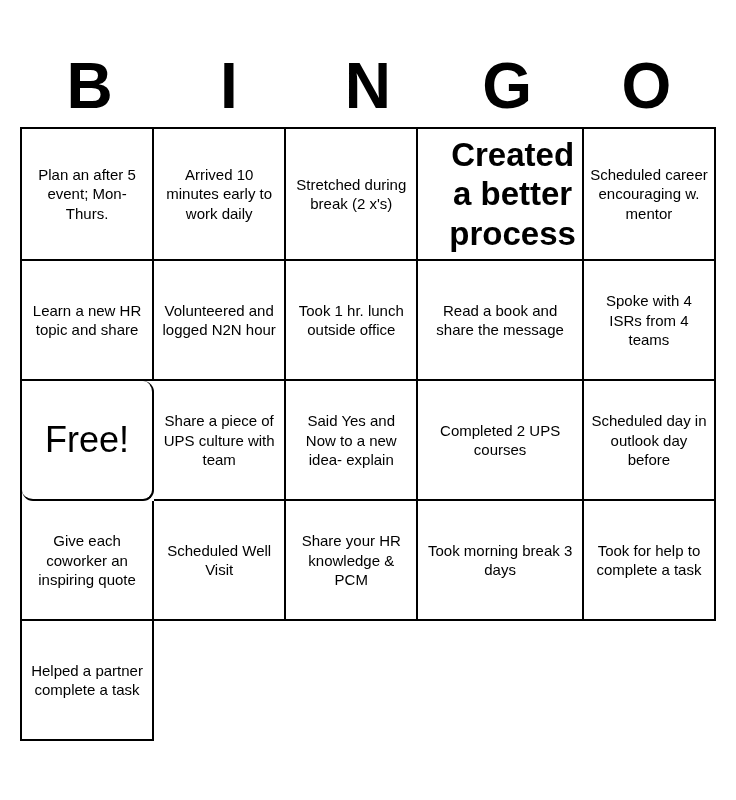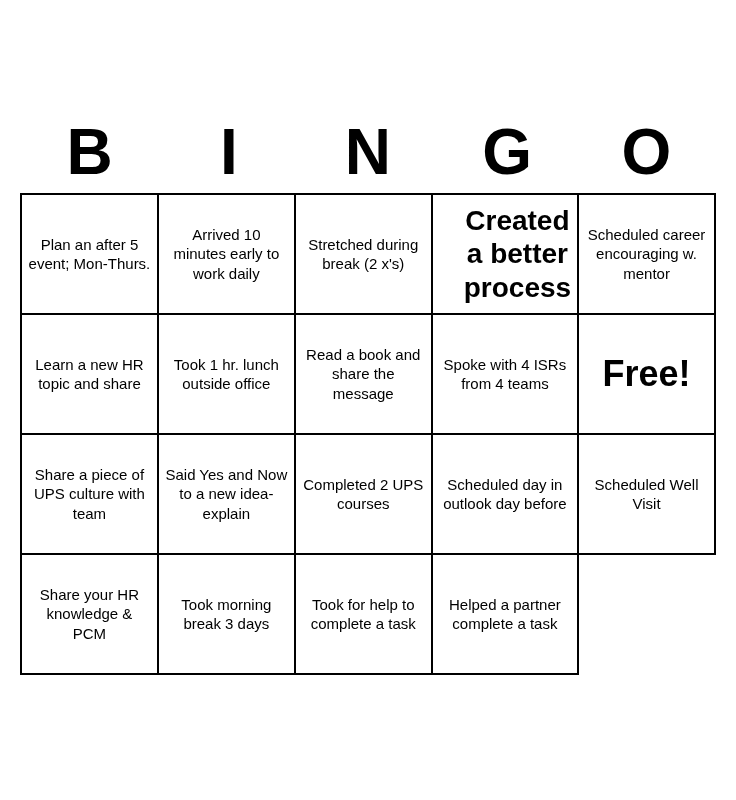--- a/index.html
+++ b/index.html
@@ -44,55 +44,58 @@
       align-items: center;
       justify-content: center;
       text-align: center;
       padding: 6px;
       font-size: 15px;
       line-height: 1.3;
       color: #000;
       font-family: Arial, sans-serif;
     }
     .cell-large {
-      font-size: 28px;
+      font-size: 33px;
       font-weight: bold;
       line-height: 1.2;
       padding-left: 31px;
     }
     .cell-free {
       font-size: 36px;
-      font-weight: bold;
+      font-weight: normal;
+      border-radius: 11px;
     }
   </style>
 </head>
 <body>
 
 <div class="bingo-card">
   <div class="bingo-header">
   <div class="bingo-letter">B</div>
       <div class="bingo-letter">I</div>
       <div class="bingo-letter">N</div>
       <div class="bingo-letter">G</div>
       <div class="bingo-letter">O</div>
     </div>
   <div class="bingo-grid">
       <div class="bingo-cell">Plan an after 5 event; Mon-Thurs.</div>
       <div class="bingo-cell">Arrived 10 minutes early to work daily</div>
       <div class="bingo-cell">Stretched during break (2 x's)</div>
       <div class="bingo-cell cell-large">Created a better process</div>
       <div class="bingo-cell">Scheduled career encouraging w. mentor</div>
       <div class="bingo-cell">Learn a new HR topic and share</div>
+      <div class="bingo-cell">Volunteered and logged N2N hour</div>
       <div class="bingo-cell">Took 1 hr. lunch outside office</div>
       <div class="bingo-cell">Read a book and share the message</div>
       <div class="bingo-cell">Spoke with 4 ISRs from 4 teams</div>
       <div class="bingo-cell cell-free">Free!</div>
       <div class="bingo-cell">Share a piece of UPS culture with team</div>
       <div class="bingo-cell">Said Yes and Now to a new idea- explain</div>
       <div class="bingo-cell">Completed 2 UPS courses</div>
       <div class="bingo-cell">Scheduled day in outlook day before</div>
+      <div class="bingo-cell">Give each coworker an inspiring quote</div>
       <div class="bingo-cell">Scheduled Well Visit</div>
       <div class="bingo-cell">Share your HR knowledge &amp; PCM</div>
       <div class="bingo-cell">Took morning break 3 days</div>
       <div class="bingo-cell">Took for help to complete a task</div>
       <div class="bingo-cell">Helped a partner complete a task</div>
     </div>
 </div>
 
 </body></html>

